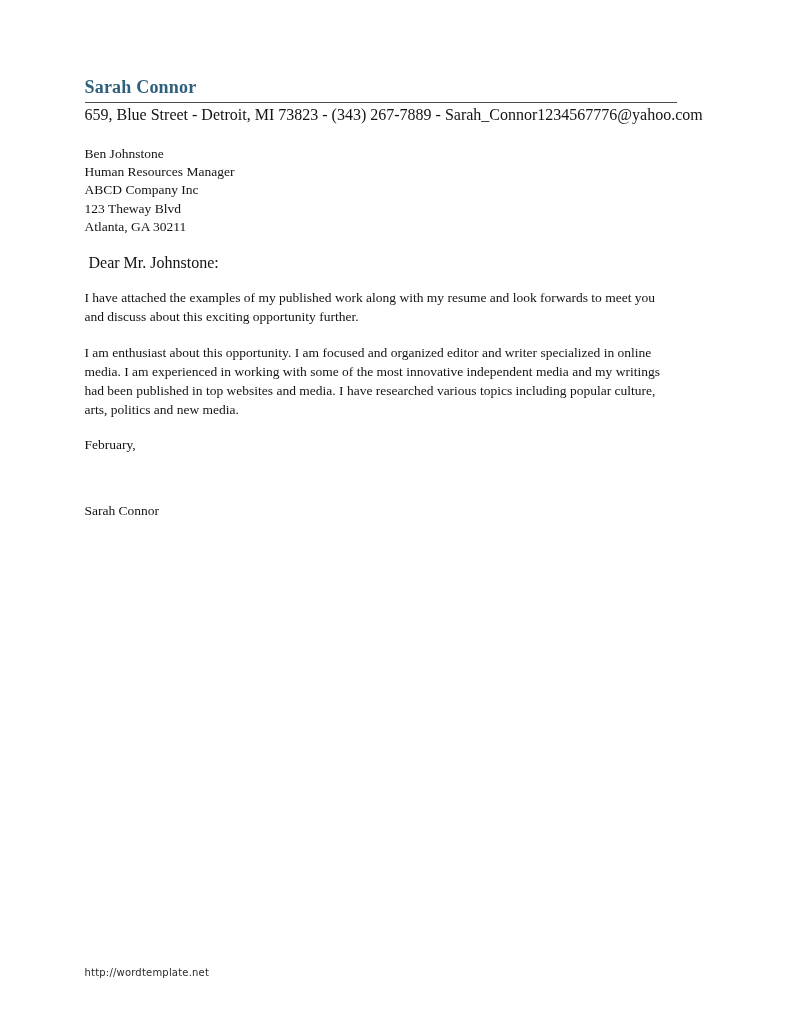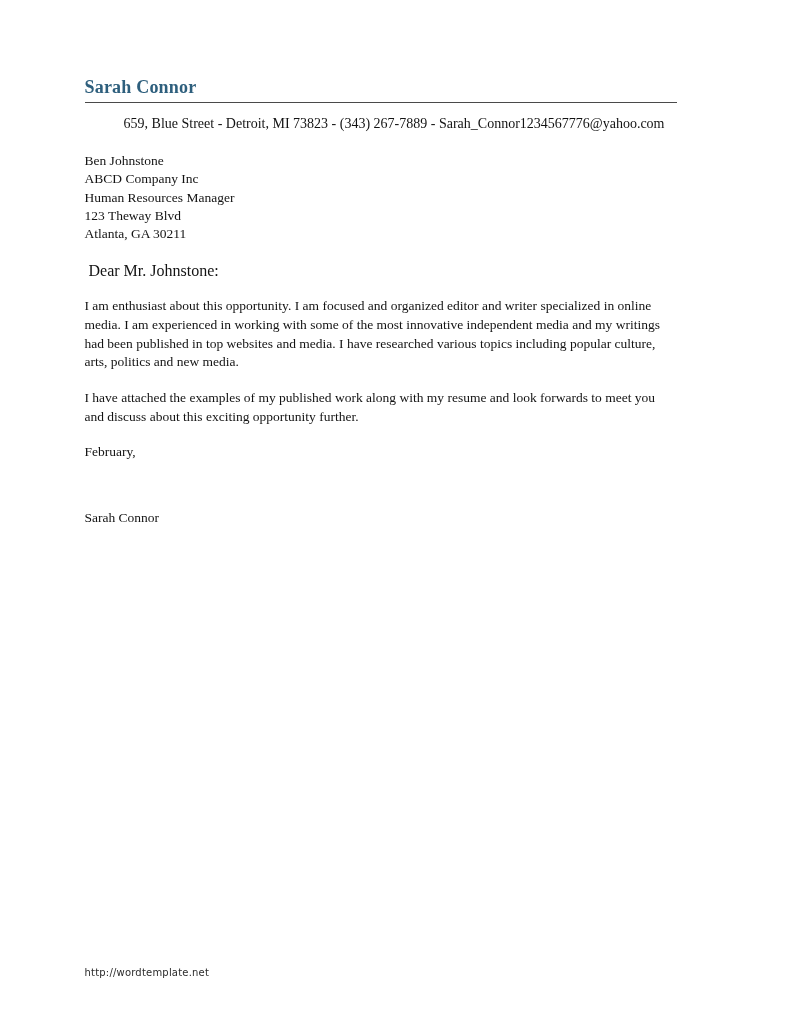--- a/index.html
+++ b/index.html
@@ -25,23 +25,23 @@
     letter-spacing: 0.2px;
     line-height: 1.1;
     margin: 0 0 4px 0;
   }
   .header-rule {
     border: none;
     border-top: 1.5px solid #4a4a4a;
     margin: 0 0 2px 0;
   }
   .contact-line {
-    font-size: 14px;
+    font-size: 16px;
     line-height: 1.3;
-    margin: 12px;
+    margin: 0;
     white-space: nowrap;
     text-align: right;
   }
   .date-line {
     font-size: 13.5px;
     margin: 35px 0 0 0;
   }
   .recipient-block {
     margin: 19px 0 0 0;
     font-size: 13.5px;
@@ -87,32 +87,32 @@
 
   <div class="letter-header">
     <h1 class="letter-name" id="letter-name" style="color: rgb(46, 95, 125);">Sarah Connor</h1>
     <hr class="header-rule" style="border-top-color: rgb(74, 74, 74);">
     <p class="contact-line">659, Blue Street - Detroit, MI 73823 - (343) 267-7889 - Sarah_Connor1234567776@yahoo.com</p>
   </div>
 
 
   <div class="recipient-block">
     <span>Ben Johnstone</span>
+    <span>Human Resources Manager</span>
     <span>ABCD Company Inc</span>
-    <span>Human Resources Manager</span>
     <span>123 Theway Blvd</span>
     <span>Atlanta, GA 30211</span>
   </div>
 
   <p class="salutation">Dear Mr. Johnstone:</p>
 
 
+  <p class="para">I have attached the examples of my published work along with my resume and look forwards to meet you and discuss about this exciting opportunity further.</p>
+
   <p class="para">I am enthusiast about this opportunity. I am focused and organized editor and writer specialized in online media. I am experienced in working with some of the most innovative independent media and my writings had been published in top websites and media. I have researched various topics including popular culture, arts, politics and new media.</p>
-
-  <p class="para">I have attached the examples of my published work along with my resume and look forwards to meet you and discuss about this exciting opportunity further.</p>
 
   <p class="closing">February,</p>
 
   <p class="signature">Sarah Connor</p>
 
 
   <div class="footer-url">http://wordtemplate.net</div>
 
 </div>
 

